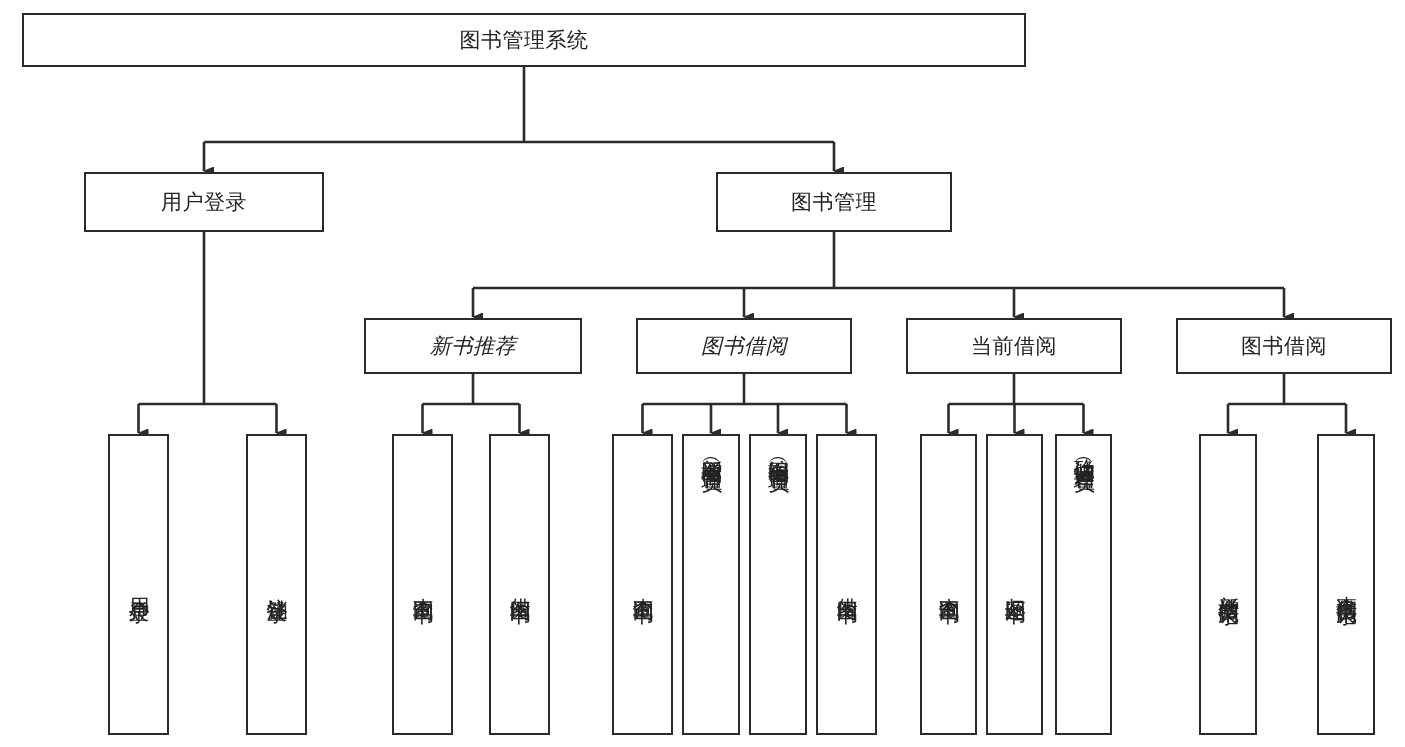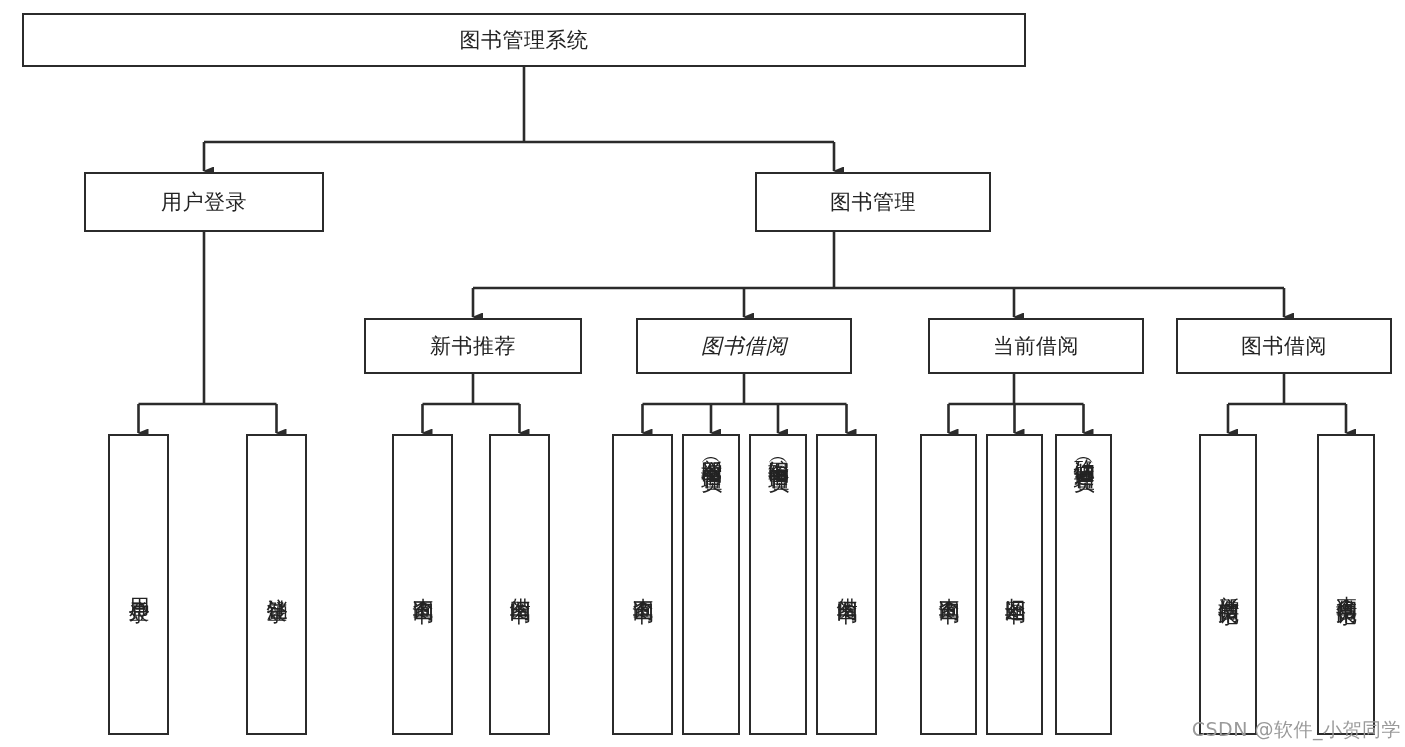--- a/index.html
+++ b/index.html
@@ -104,30 +104,30 @@
         <path d="M1342,404 L1342,433" marker-end="url(#arrow)"></path>
       </g>
   </svg>
   <div id="node-layer">
       <div class="node" style="left: 18px; top: 13px; width: 1004px; height: 54px;">
         <span class="lbl">图书管理系统</span>
       </div>
       <div class="node" style="left: 80px; top: 172px; width: 240px; height: 60px;">
         <span class="lbl">用户登录</span>
       </div>
-      <div class="node" style="left: 712px; top: 172px; width: 236px; height: 60px; margin-left: 39px;">
+      <div class="node" style="left: 712px; top: 172px; width: 236px; height: 60px;">
         <span class="lbl">图书管理</span>
       </div>
-      <div class="node" style="left: 360px; top: 318px; width: 218px; height: 56px;">
+      <div class="node" style="left: 360px; top: 318px; width: 218px; height: 56px; font-style: italic;">
         <span class="lbl">新书推荐</span>
       </div>
       <div class="node" style="left: 632px; top: 318px; width: 216px; height: 56px; font-style: italic;">
         <span class="lbl">图书借阅</span>
       </div>
-      <div class="node" style="left: 902px; top: 318px; width: 216px; height: 56px; margin-left: 22px;">
+      <div class="node" style="left: 902px; top: 318px; width: 216px; height: 56px;">
         <span class="lbl">当前借阅</span>
       </div>
       <div class="node" style="left: 1172px; top: 318px; width: 216px; height: 56px;">
         <span class="lbl">图书借阅</span>
       </div>
       <div class="node vert mid" style="left: 104px; top: 434px; width: 61px; height: 301px;">
         <span class="lbl">用户登录</span>
       </div>
       <div class="node vert mid" style="left: 242px; top: 434px; width: 61px; height: 301px;">
         <span class="lbl">注销登录</span>
@@ -159,14 +159,13 @@
       <div class="node vert" style="left: 1051px; top: 434px; width: 57px; height: 301px;">
         <span class="lbl">确认归还（管理员）</span>
       </div>
       <div class="node vert mid" style="left: 1195px; top: 434px; width: 58px; height: 301px;">
         <span class="lbl">新增借阅记录</span>
       </div>
       <div class="node vert mid" style="left: 1313px; top: 434px; width: 58px; height: 301px;">
         <span class="lbl">查询借阅记录</span>
       </div>
     </div>
-  <div class="watermark">CSDN @软件_小贺同学</div>
 </div>
 
 </body></html>

